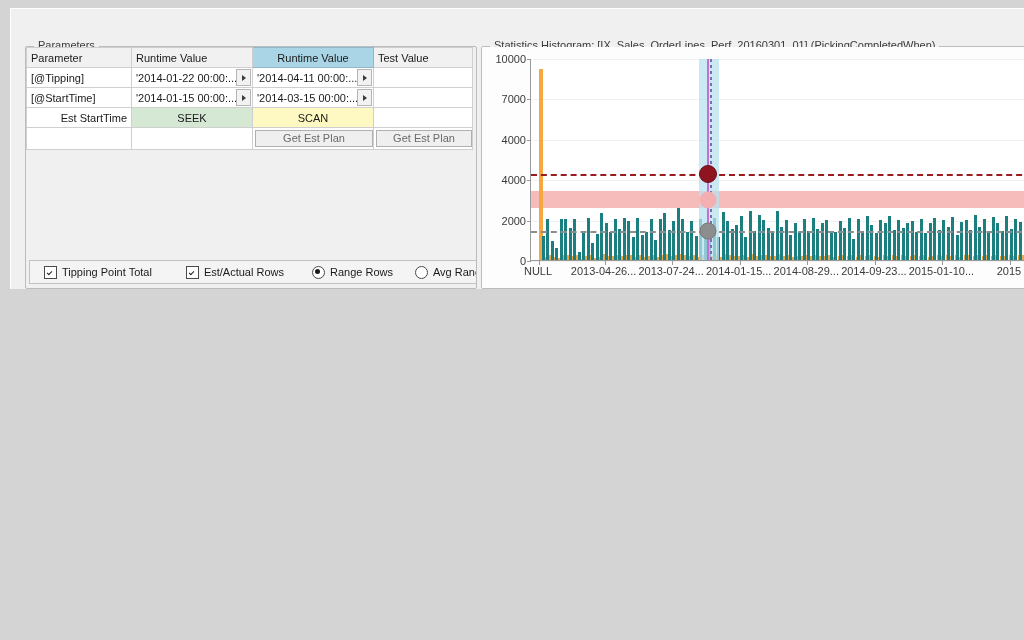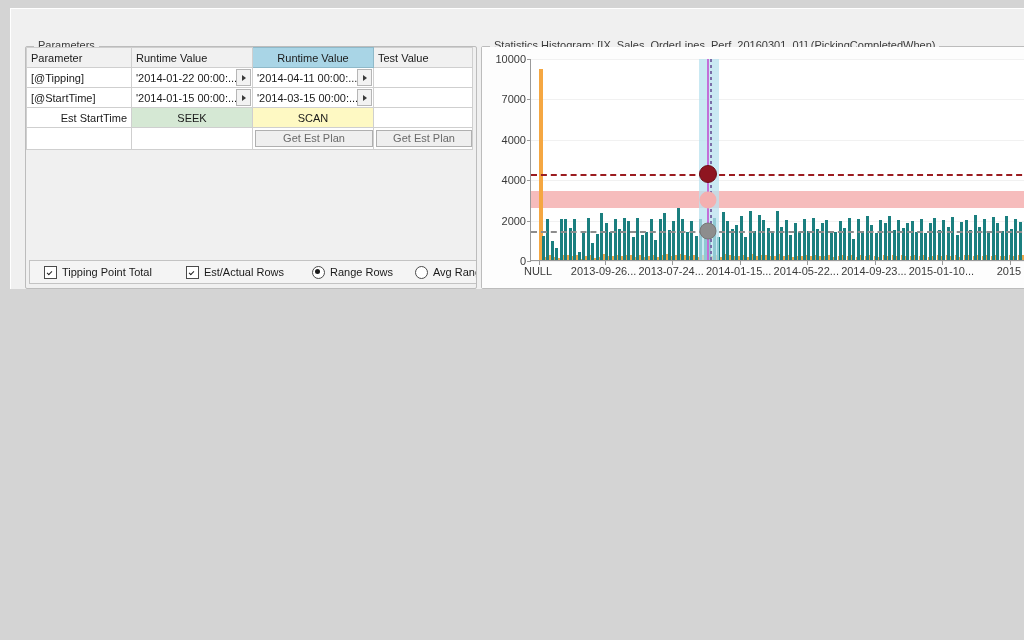--- a/index.html
+++ b/index.html
@@ -495,24 +495,24 @@
             <div class="xtickmark" style="left: 73.5688px;"></div>
             <div class="xtickmark" style="left: 141.138px;"></div>
             <div class="xtickmark" style="left: 208.706px;"></div>
             <div class="xtickmark" style="left: 276.275px;"></div>
             <div class="xtickmark" style="left: 343.844px;"></div>
             <div class="xtickmark" style="left: 411.413px;"></div>
             <div class="xtickmark" style="left: 478.982px;"></div>
           </div>
         <div id="xticklabels">
             <div class="xtick" style="left: 56px;">NULL</div>
-            <div class="xtick" style="left: 121.569px;">2013-09-26...</div>
+            <div class="xtick" style="left: 121.569px;">2013-04-26...</div>
             <div class="xtick" style="left: 189.138px;">2013-07-24...</div>
             <div class="xtick" style="left: 256.706px;">2014-01-15...</div>
-            <div class="xtick" style="left: 324.275px;">2014-05-22...</div>
+            <div class="xtick" style="left: 324.275px;">2014-08-29...</div>
             <div class="xtick" style="left: 391.844px;">2014-09-23...</div>
             <div class="xtick" style="left: 459.413px;">2015-01-10...</div>
             <div class="xtick" style="left: 526.982px;">2015</div>
           </div>
 
       </div>
     </div>
   </div>
 
 </div>

